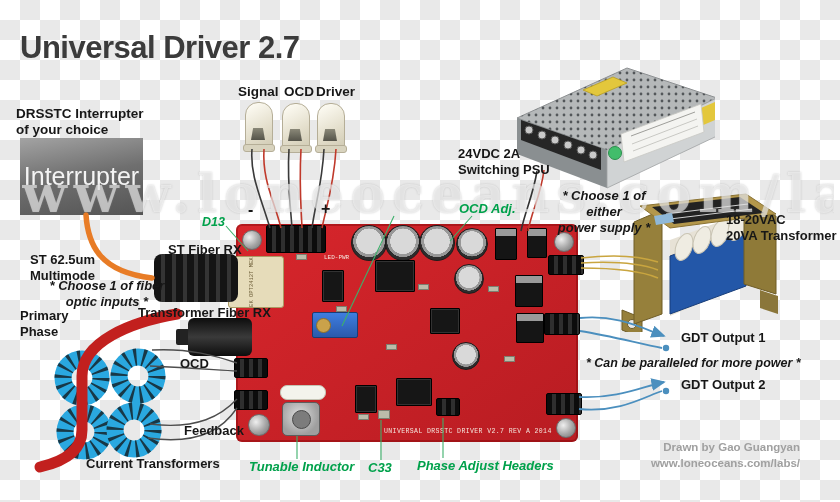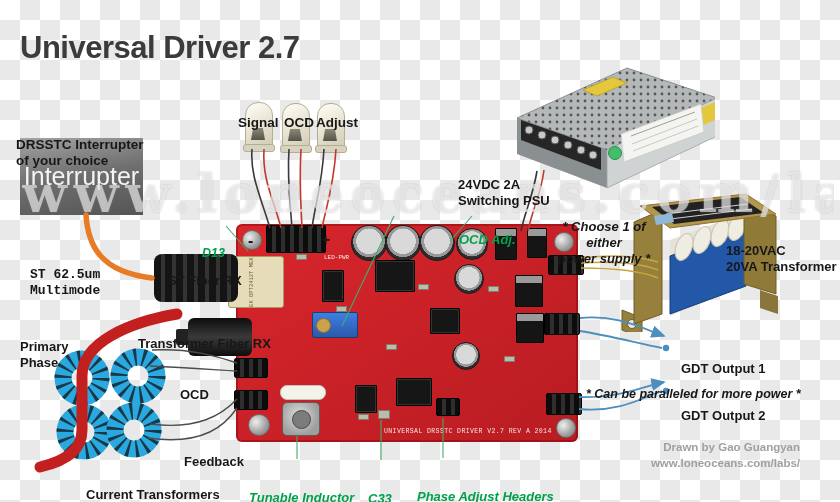--- a/index.html
+++ b/index.html
@@ -4,21 +4,21 @@
 <style>
   html,body{margin:0;padding:0;background:#fff;}
   #canvas{
     position:relative;width:840px;height:502px;overflow:hidden;
     font-family:"Liberation Sans",sans-serif;
     background-color:#fff;
     background-image:conic-gradient(#e9e9e9 0.25turn,#fff 0.25turn 0.5turn,#e9e9e9 0.5turn 0.75turn,#fff 0.75turn);
     background-size:40px 40px;
   }
   .abs{position:absolute;}
-  .lbl{position:absolute;font-weight:bold;font-size:13px;color:#171717;line-height:1.22;z-index:50;margin-top:31px;}
+  .lbl{position:absolute;font-weight:bold;font-size:13px;color:#171717;line-height:1.22;z-index:50;}
   .preline{white-space:pre-line;}
   .note{font-style:italic;font-size:13px;text-align:center;}
   .green{color:#00a14b;font-style:italic;font-size:12.5px;}
   .big-sign{font-size:16px;}
   #title{left:20px;top:30px;font-size:31px;font-weight:bold;color:#3b3b3b;letter-spacing:-0.5px;z-index:50;position:absolute;text-align:center;}
   #watermark{
     left:22px;top:163px;width:812px;z-index:40;position:absolute;
     font-family:"DejaVu Serif",serif;font-weight:bold;font-size:52px;letter-spacing:7px;
     color:rgba(255,255,255,0.55);text-shadow:0 0 2px rgba(140,140,140,0.45);
     white-space:nowrap;overflow:hidden;pointer-events:none;
@@ -75,28 +75,30 @@
 
 <div id="canvas">
 
   <div id="title">Universal Driver 2.7</div>
 
   <div class="lbl preline" style="left:16px;top:106px;font-size:13.5px;">DRSSTC Interrupter
 of your choice</div>
   <div id="interrupter-box" class="abs">
     <span>Interrupter</span>
   </div>
-  <div class="lbl preline" style="left:30px;top:236px;font-family:Liberation Mono, monospace;">ST 62.5um
+  <div class="lbl preline" style="left:30px;top:252px;">ST 62.5um
 Multimode</div>
+  <div class="lbl note preline" style="left:48px;top:278px;width:118px;">* Choose 1 of fiber
+optic inputs *</div>
   <div class="lbl preline" style="left:20px;top:308px;">Primary
 Phase</div>
 
   <div class="lbl" style="left:238px;top:84px;font-size:13.5px;">Signal</div>
   <div class="lbl" style="left:284px;top:84px;font-size:13.5px;">OCD</div>
-  <div class="lbl" style="left:316px;top:84px;font-size:13.5px;">Adjust</div>
+  <div class="lbl" style="left:316px;top:84px;font-size:13.5px;">Driver</div>
   <div class="led abs" style="left:245px;top:102px;">
       <div class="refl"></div>
       <div class="flange"></div>
     </div>
   <div class="led abs" style="left:282px;top:103px;">
       <div class="refl"></div>
       <div class="flange"></div>
     </div>
   <div class="led abs" style="left:317px;top:103px;">
       <div class="refl"></div>

